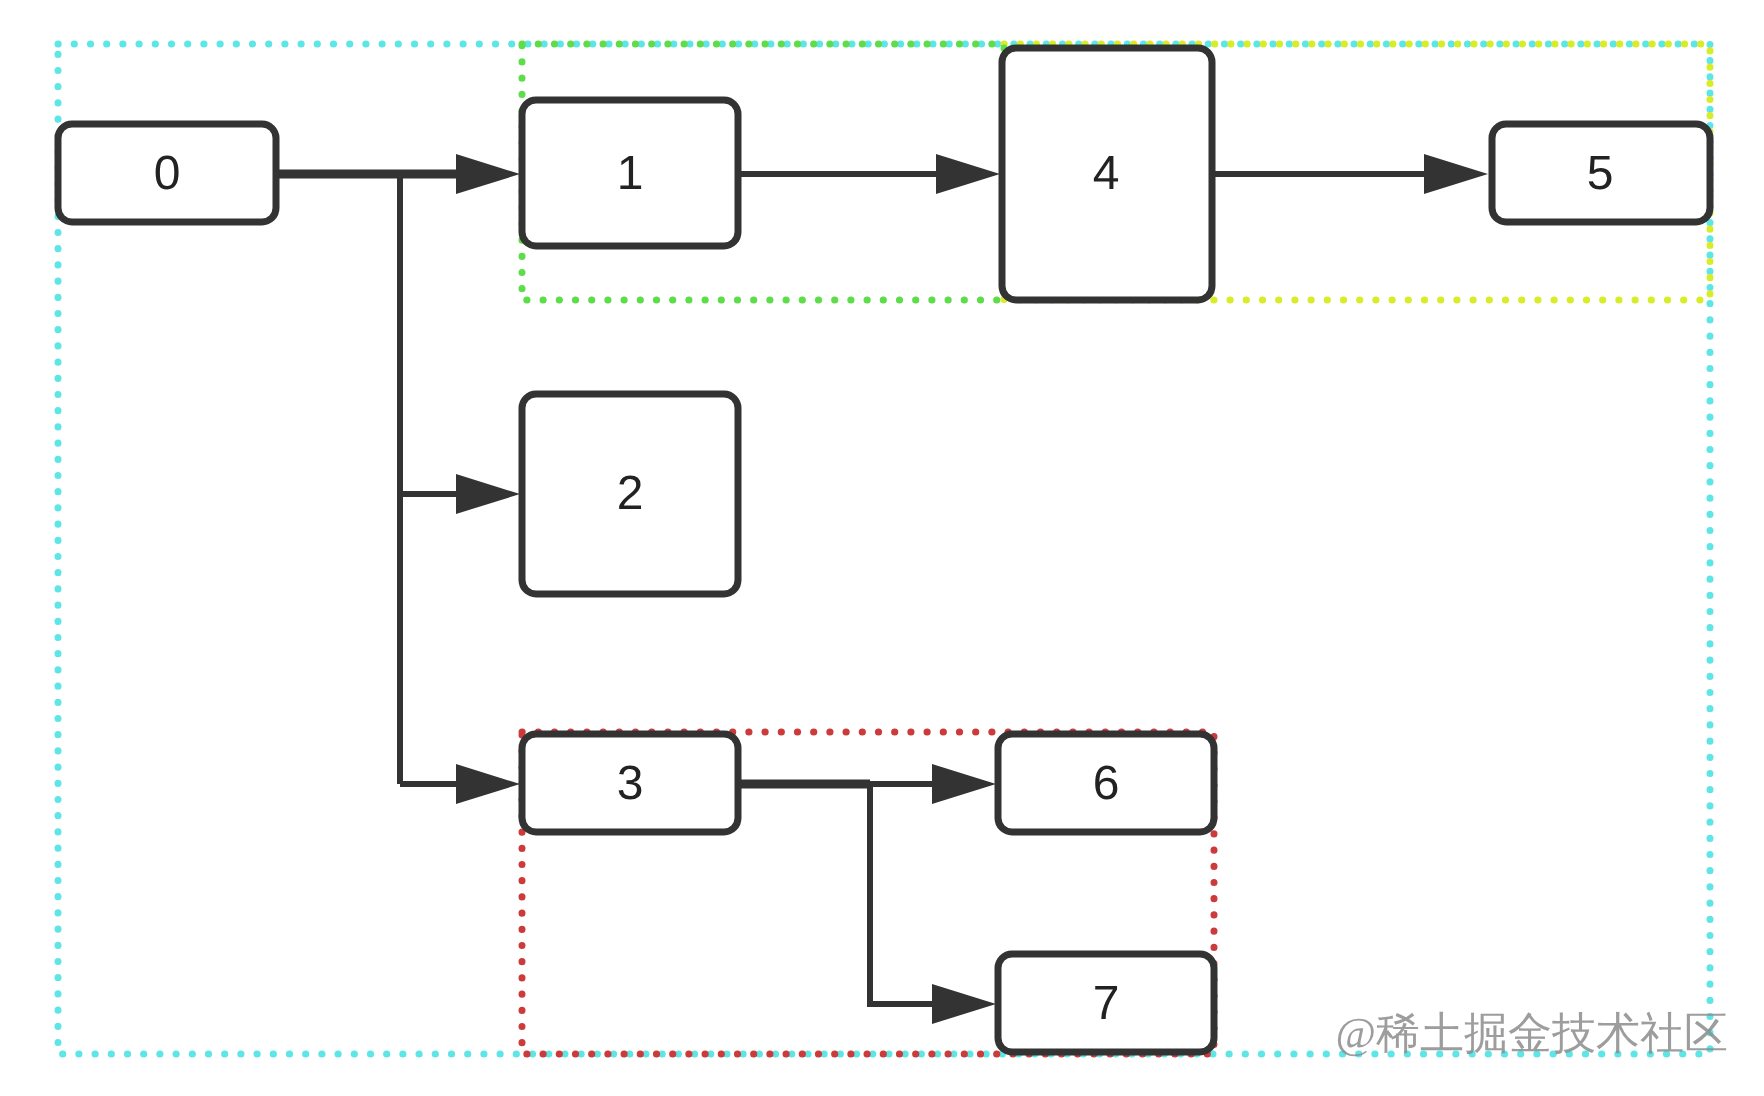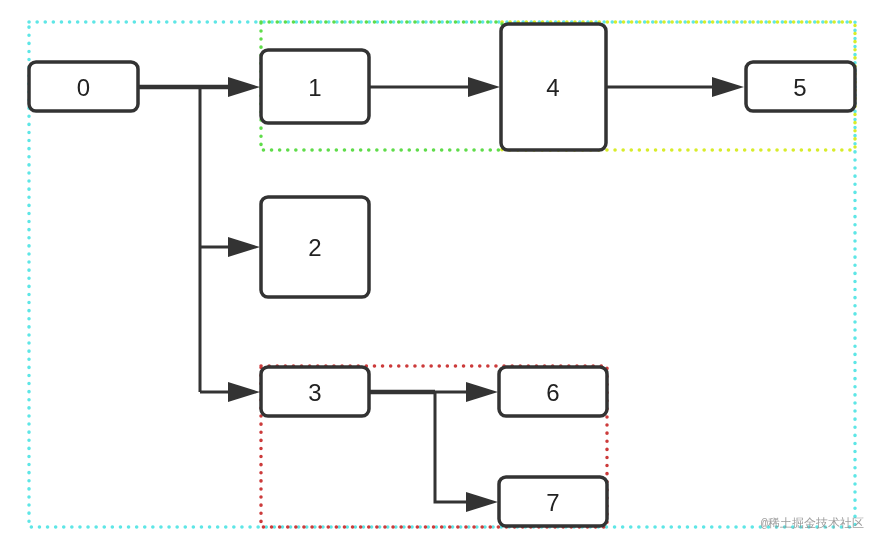--- a/index.html
+++ b/index.html
@@ -6,22 +6,22 @@
     body { width: 882px; height: 548px; position: relative; overflow: hidden;
            font-family: "Liberation Sans", sans-serif; }
     svg#diagram { position: absolute; left: 0; top: 0; }
     .node-rect { fill: #ffffff; stroke: #333333; stroke-width: 3.5; }
     .node-label { font-family: "Liberation Sans", sans-serif; font-size: 24px; fill: #222222;
                   text-anchor: middle; dominant-baseline: central; }
     .edge { fill: none; stroke: #333333; stroke-width: 3; }
     .edge-thick { stroke-width: 4.5; }
     .arrowhead { fill: #333333; }
     .region { fill: none; stroke-width: 3.5; stroke-dasharray: 0.1 8; stroke-linecap: round; }
-    .watermark { position: absolute; right: 18px; bottom: 16px; font-size: 12px;
-                 color: rgba(140,140,140,0.85); font-family: Liberation Mono, monospace; }
+    .watermark { position: absolute; right: 18px; bottom: 16px; font-size: 22px;
+                 color: rgba(140,140,140,0.85); font-family: Liberation Serif, serif; }
   </style>
 </head>
 <body>
 
 <svg id="diagram" width="882" height="548">
 
   <rect id="region-outer" class="region" x="29" y="22" width="826" height="505" stroke="#5ee6e6"></rect>
   <rect id="region-yellow" class="region" x="502" y="22" width="353" height="128" stroke="#d8ec2a"></rect>
   <rect id="region-green" class="region" x="261" y="22" width="241" height="128" stroke="#5fdc4a"></rect>
   <rect id="region-red" class="region" x="261" y="366" width="346" height="161" stroke="#cc3b3b"></rect>

